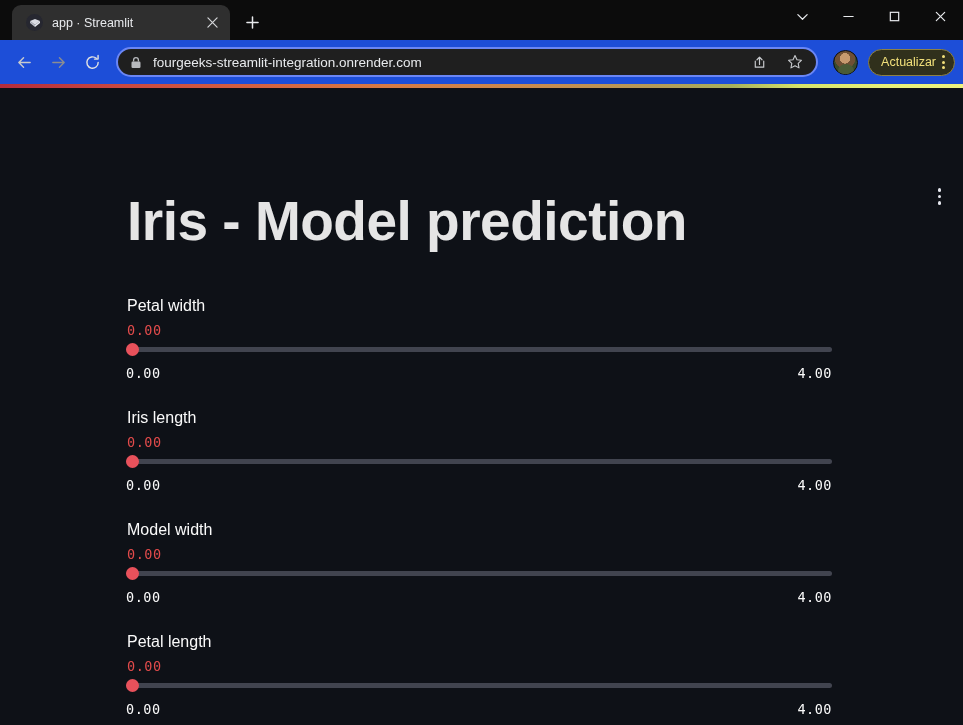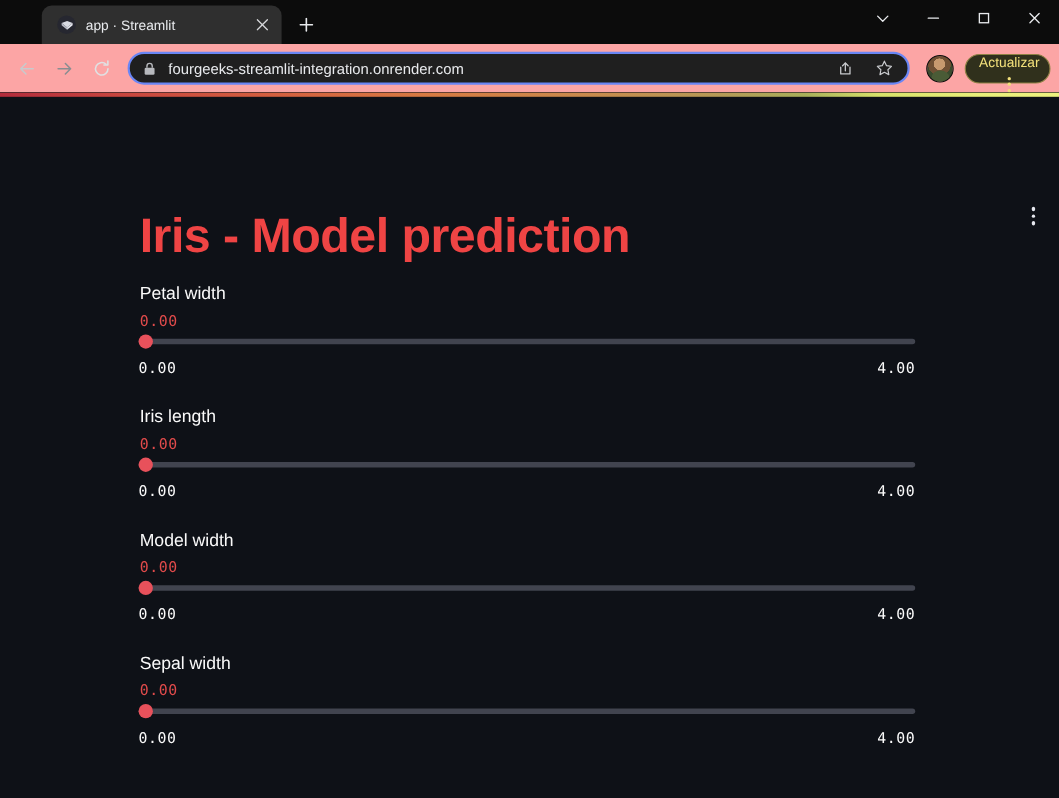--- a/index.html
+++ b/index.html
@@ -12,21 +12,20 @@
 
   
   .browser { width: 963px; height: 725px; position: relative; background:#0c0c0c; }
 
   .titlebar {
     position: relative;
     height: 40px;
     background: #0c0c0c;
     display: flex;
     align-items: flex-start;
-    padding-left: 26px;
   }
   .tabstrip { display:flex; align-items:flex-end; height:40px; padding-left:12px; }
 
   .tab {
     position: relative;
     width: 218px; height: 35px;
     background: #2f2f2f;
     border-radius: 9px 9px 0 0;
     display: flex; align-items: center;
     padding: 0 9px 0 14px;
@@ -57,21 +56,21 @@
   }
 
   .wincontrols {
     position:absolute; top:0; right:0;
     display:flex; height:33px;
   }
   .wc { width:46px; height:33px; display:flex; align-items:center; justify-content:center; }
 
   .toolbar {
     height: 44px;
-    background: #fca5a5;
+    background: #1d4ed8;
     display:flex; align-items:center;
     padding: 0 8px 0 8px;
     gap: 2px;
   }
   .navbtn {
     width:32px; height:32px; flex:0 0 32px;
     display:flex;align-items:center;justify-content:center;
     border-radius:50%;
   }
 
@@ -109,21 +108,21 @@
     border-radius:50% 50% 40% 40%;
     background:#4a5b36;
   }
   .update-btn {
     height: 27px;
     margin-left: 8px;
     padding: 0 9px 0 12px;
     border: 1px solid #8d8144;
     border-radius: 14px;
     background: #30301c;
-    display:flex; align-items:center; gap:6px;flex-direction:column;
+    display:flex; align-items:center; gap:6px;
   }
   .update-label { color:#f2e07a; font-size:12.5px; white-space:nowrap; }
 
   .kebab-h { display:flex; flex-direction:column; gap:2.5px; align-items:center; }
   .kebab-h i { width:3px;height:3px;border-radius:50%;background:#f2e07a; display:block;}
 
   
   .page {
     position: relative;
     height: 641px;
@@ -144,26 +143,26 @@
   .page-kebab i { width:3.5px;height:3.5px;border-radius:50%;background:#e6e8ef;display:block; }
 
   .content {
     position:absolute;
     left: 126px;
     top: 0;
     width: 706px;
     padding-top: 106px;
   }
   .app-title {
-    color: #ef4444;
-    font-size: 44px;
+    color: #e5e5e5;
+    font-size: 55px;
     font-weight: 800;
     letter-spacing: -0.5px;
     line-height: 1.15;
-    margin-bottom: 18px;
+    margin-bottom: 44px;
     padding-left: 1px;
   }
 
   .slider-block { margin-bottom: 28px; }
   .slider-label {
     color: #fafafa;
     font-size: 16px;
     margin-bottom: 7px;
     padding-left: 1px;
   }
@@ -360,21 +359,21 @@
           <div class="slider-track"></div>
           <div class="slider-thumb" style="left: 0px;"></div>
         </div>
         <div class="slider-ends">
           <span class="slider-end">0.00</span>
           <span class="slider-end">4.00</span>
         </div>
       </div>
 
       <div class="slider-block">
-        <div class="slider-label">Sepal width</div>
+        <div class="slider-label">Petal length</div>
         <div class="slider-value">0.00</div>
         <div class="slider-track-wrap">
           <div class="slider-track"></div>
           <div class="slider-thumb" style="left: 0px;"></div>
         </div>
         <div class="slider-ends">
           <span class="slider-end">0.00</span>
           <span class="slider-end">4.00</span>
         </div>
       </div>

